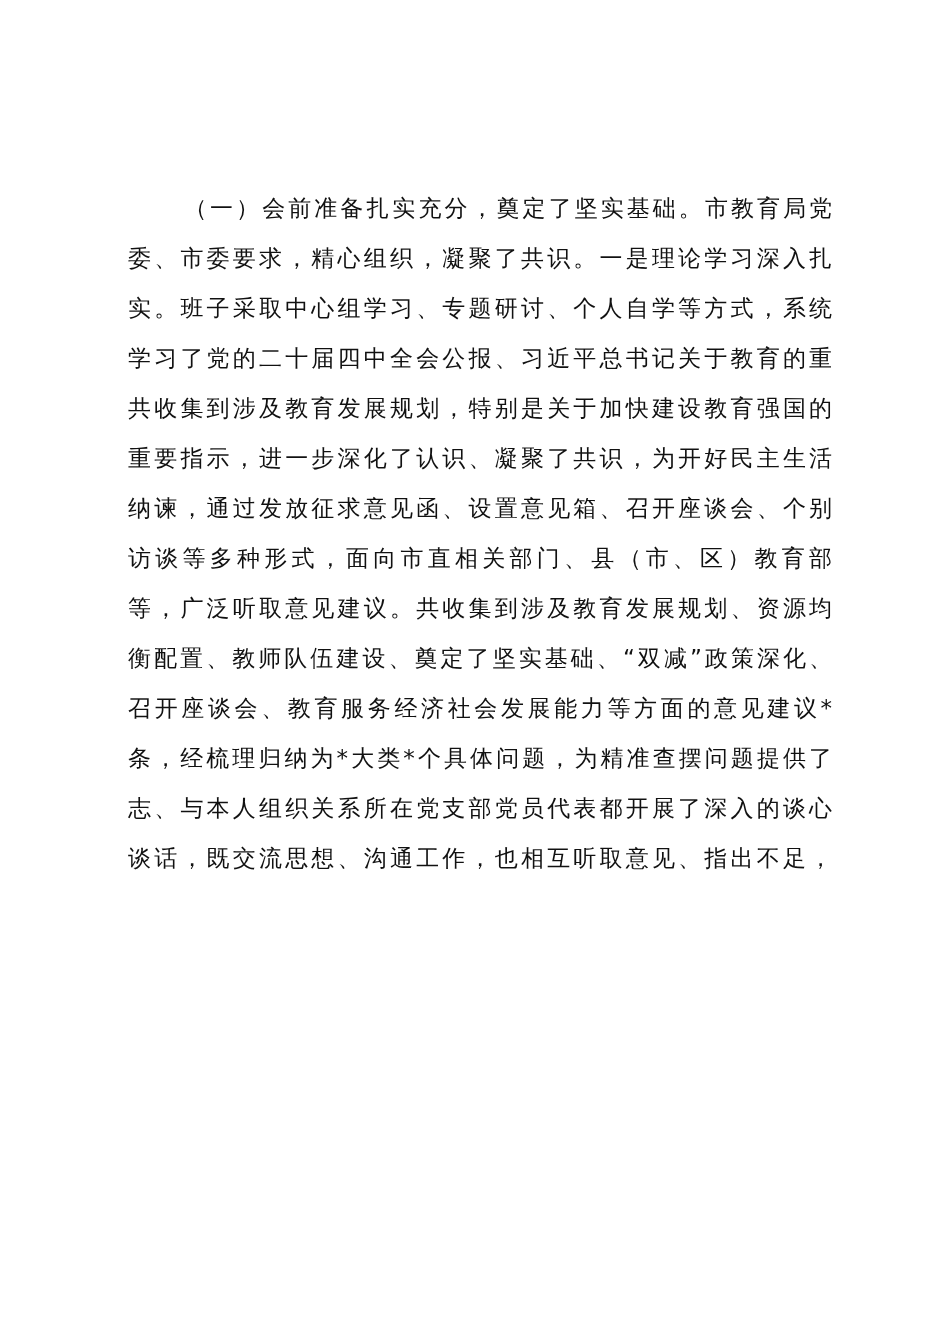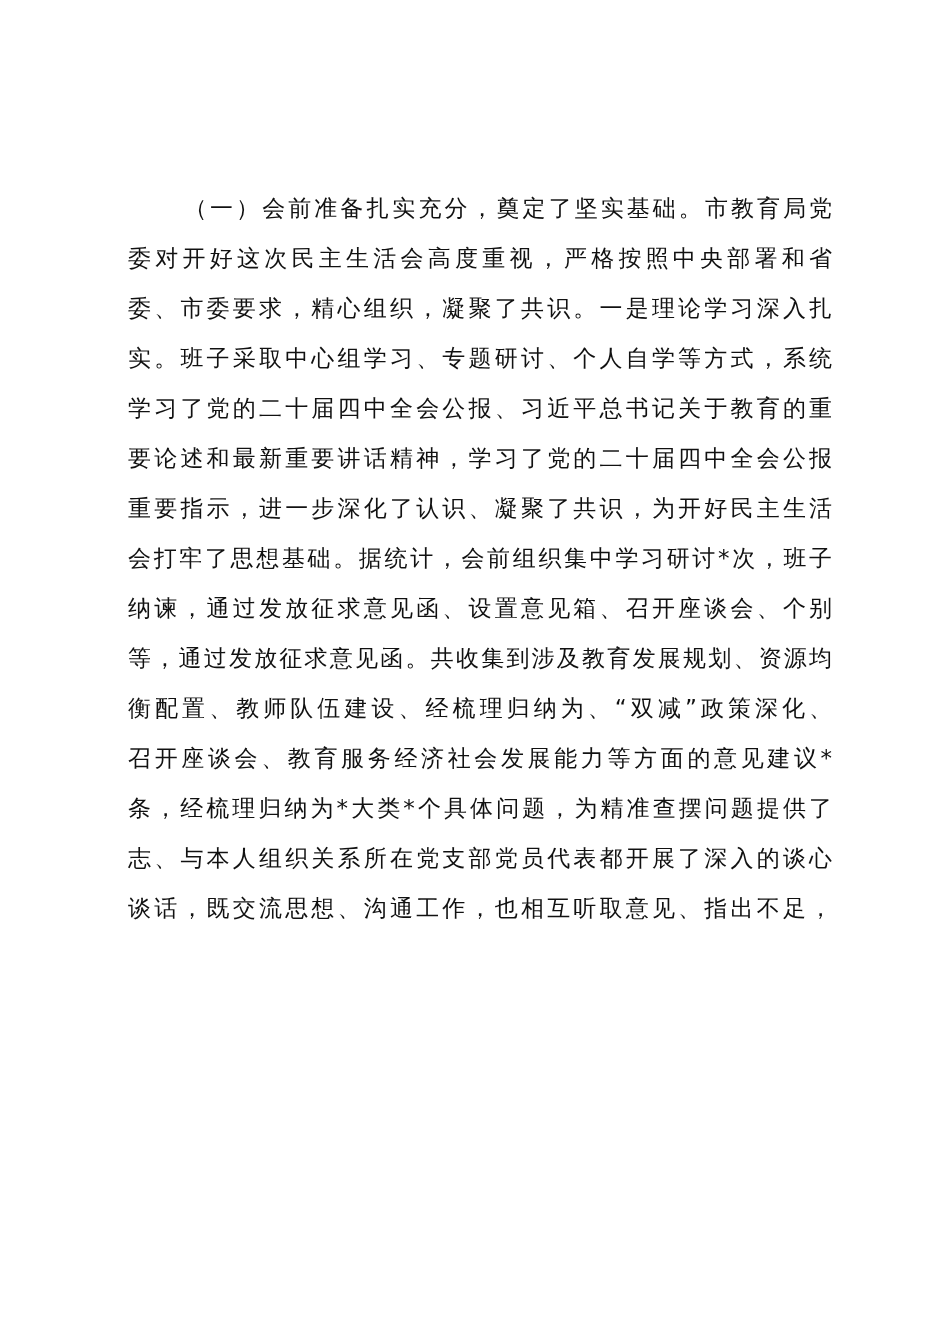--- a/index.html
+++ b/index.html
@@ -42,28 +42,27 @@
     .line.first {
       padding-left: 56px;
     }
   </style>
 </head>
 <body>
 
 <div class="page">
   <div class="body-text">
     <span class="line first">（一）会前准备扎实充分，奠定了坚实基础。市教育局党</span>
-    <span class="line">委对开好这次民主生活会高度重视，严格按照中央部署和省</span>
     <span class="line">委、市委要求，精心组织，凝聚了共识。一是理论学习深入扎</span>
     <span class="line">实。班子采取中心组学习、专题研讨、个人自学等方式，系统</span>
     <span class="line">学习了党的二十届四中全会公报、习近平总书记关于教育的重</span>
-    <span class="line">要论述和最新重要讲话精神，学习了党的二十届四中全会公报</span>
+    <span class="line">共收集到涉及教育发展规划，特别是关于加快建设教育强国的</span>
     <span class="line">重要指示，进一步深化了认识、凝聚了共识，为开好民主生活</span>
-    <span class="line">会打牢了思想基础。据统计，会前组织集中学习研讨*次，班子</span>
     <span class="line">纳谏，通过发放征求意见函、设置意见箱、召开座谈会、个别</span>
-    <span class="line">等，通过发放征求意见函。共收集到涉及教育发展规划、资源均</span>
-    <span class="line">衡配置、教师队伍建设、经梳理归纳为、“双减”政策深化、</span>
+    <span class="line">访谈等多种形式，面向市直相关部门、县（市、区）教育部</span>
+    <span class="line">等，广泛听取意见建议。共收集到涉及教育发展规划、资源均</span>
+    <span class="line">衡配置、教师队伍建设、奠定了坚实基础、“双减”政策深化、</span>
     <span class="line">召开座谈会、教育服务经济社会发展能力等方面的意见建议*</span>
     <span class="line">条，经梳理归纳为*大类*个具体问题，为精准查摆问题提供了</span>
     <span class="line">志、与本人组织关系所在党支部党员代表都开展了深入的谈心</span>
     <span class="line">谈话，既交流思想、沟通工作，也相互听取意见、指出不足，</span>
   </div>
 </div>
 
 </body></html>

